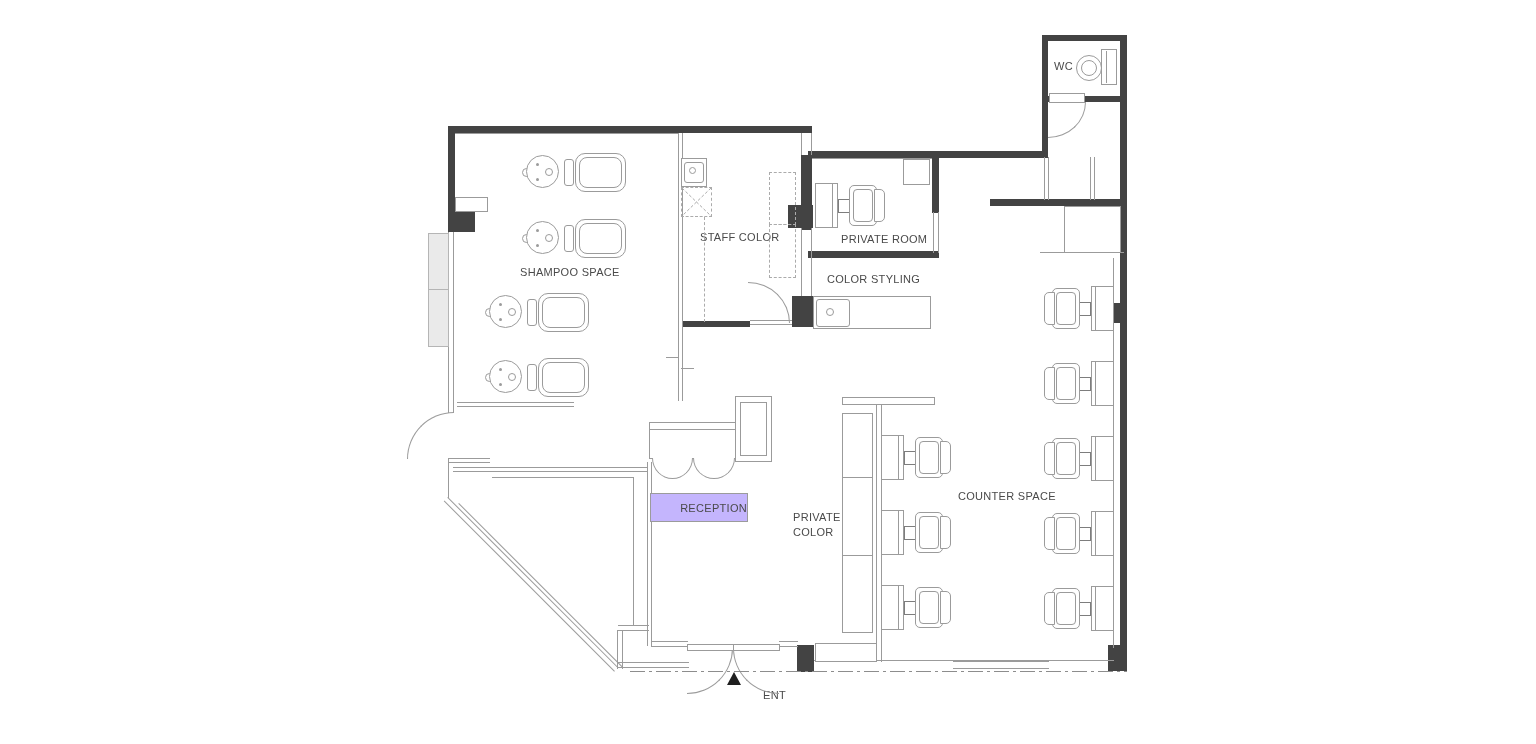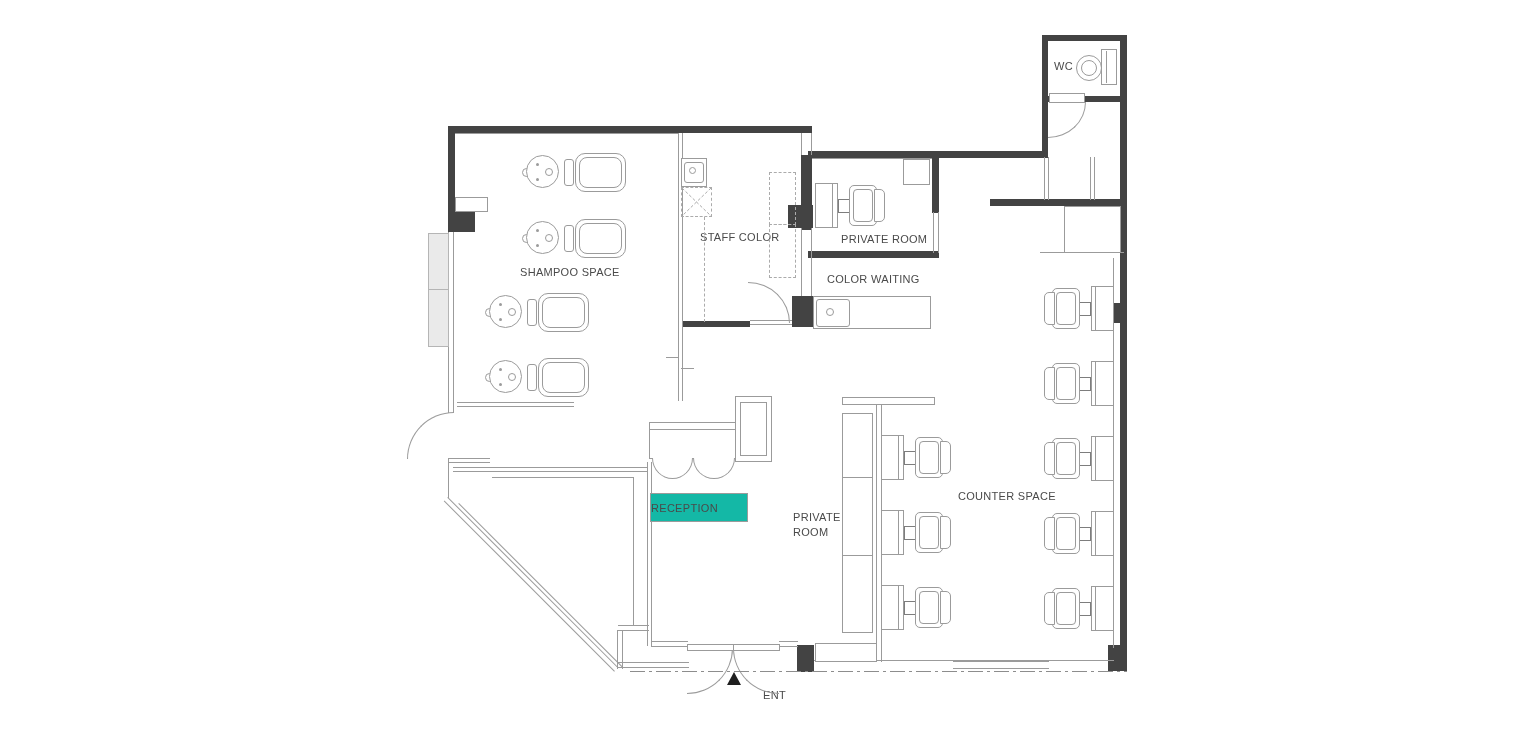--- a/index.html
+++ b/index.html
@@ -17,41 +17,41 @@
   .fill{position:absolute;background:var(--lf,#eaeaea);border:1px solid #b5b5b5}
   .wh{position:absolute;background:#fff;border:1px solid var(--line,#9b9b9b)}
   .arc{position:absolute;background:transparent}
   .arc-tl{border-top:1px solid var(--line);border-left:1px solid var(--line);border-top-left-radius:100% 100%}
   .arc-tr{border-top:1px solid var(--line);border-right:1px solid var(--line);border-top-right-radius:100% 100%}
   .arc-br{border-bottom:1px solid var(--line);border-right:1px solid var(--line);border-bottom-right-radius:100% 100%}
   .arc-bl{border-bottom:1px solid var(--line);border-left:1px solid var(--line);border-bottom-left-radius:100% 100%}
   .scallop{position:absolute;border:1px solid var(--line,#9b9b9b);border-top:none;
            border-radius:0 0 50% 50% / 0 0 100% 100%;background:#fff}
   .lbl{position:absolute;font-size:11px;color:var(--text,#4f4f4f);letter-spacing:.3px;white-space:nowrap}
-  .lbl-box{position:absolute;border:1px solid var(--line,#9b9b9b);background:#14b8a6;
-           display:flex;align-items:center;justify-content:flex-start}
+  .lbl-box{position:absolute;border:1px solid var(--line,#9b9b9b);background:#c4b5fd;
+           display:flex;align-items:center;justify-content:flex-end}
   .tri{position:absolute;width:0;height:0;border-left:7px solid transparent;
        border-right:7px solid transparent;border-bottom:13px solid #1f1f1f}
   .dashdot{position:absolute;height:1px;
     background:repeating-linear-gradient(90deg,#8d8d8d 0 15px,transparent 15px 19px,#8d8d8d 19px 22px,transparent 22px 26px)}
   .rot45{transform:rotate(45deg);transform-origin:0 0}
 </style>
 </head>
 <body>
 
 <div class="stage" id="stage" style="--wall: #434343; --line: #9b9b9b; --dash: #ababab; --text: #4a4a4a; --lf: #eaeaea;">
 
   <div class="lbl" style="left:520px;top:266px">SHAMPOO SPACE</div>
   <div class="lbl" style="left:700px;top:231px">STAFF COLOR</div>
   <div class="lbl" style="left:841px;top:233px">PRIVATE ROOM</div>
-  <div class="lbl" style="left:827px;top:273px">COLOR WAITING</div>
+  <div class="lbl" style="left:827px;top:273px">COLOR STYLING</div>
   <div class="lbl" style="left:1054px;top:60px">WC</div>
   <div class="lbl" style="left:958px;top:490px">COUNTER SPACE</div>
   <div class="lbl" style="left:793px;top:511px">PRIVATE</div>
-  <div class="lbl" style="left:793px;top:526px">ROOM</div>
+  <div class="lbl" style="left:793px;top:526px">COLOR</div>
   <div class="lbl" style="left:741px;top:402px;width:25px;height:55px;writing-mode:vertical-rl;text-align:center;font-size:10.5px">LOCKER</div>
   <div class="lbl-box" style="left:650px;top:493px;width:98px;height:29px;z-index:6">
     <span class="lbl" style="position:static">RECEPTION</span>
   </div>
   <div class="tri" style="left:727px;top:672px"></div>
   <div class="lbl" style="left:763px;top:689px">ENT</div>
 
 <div class="w" style="left: 448px; top: 126px; width: 364px; height: 7px;"></div>
     <div class="w" style="left: 448px; top: 126px; width: 7px; height: 84px;"></div>
     <div class="w" style="left: 448px; top: 205px; width: 27px; height: 27px;"></div>

